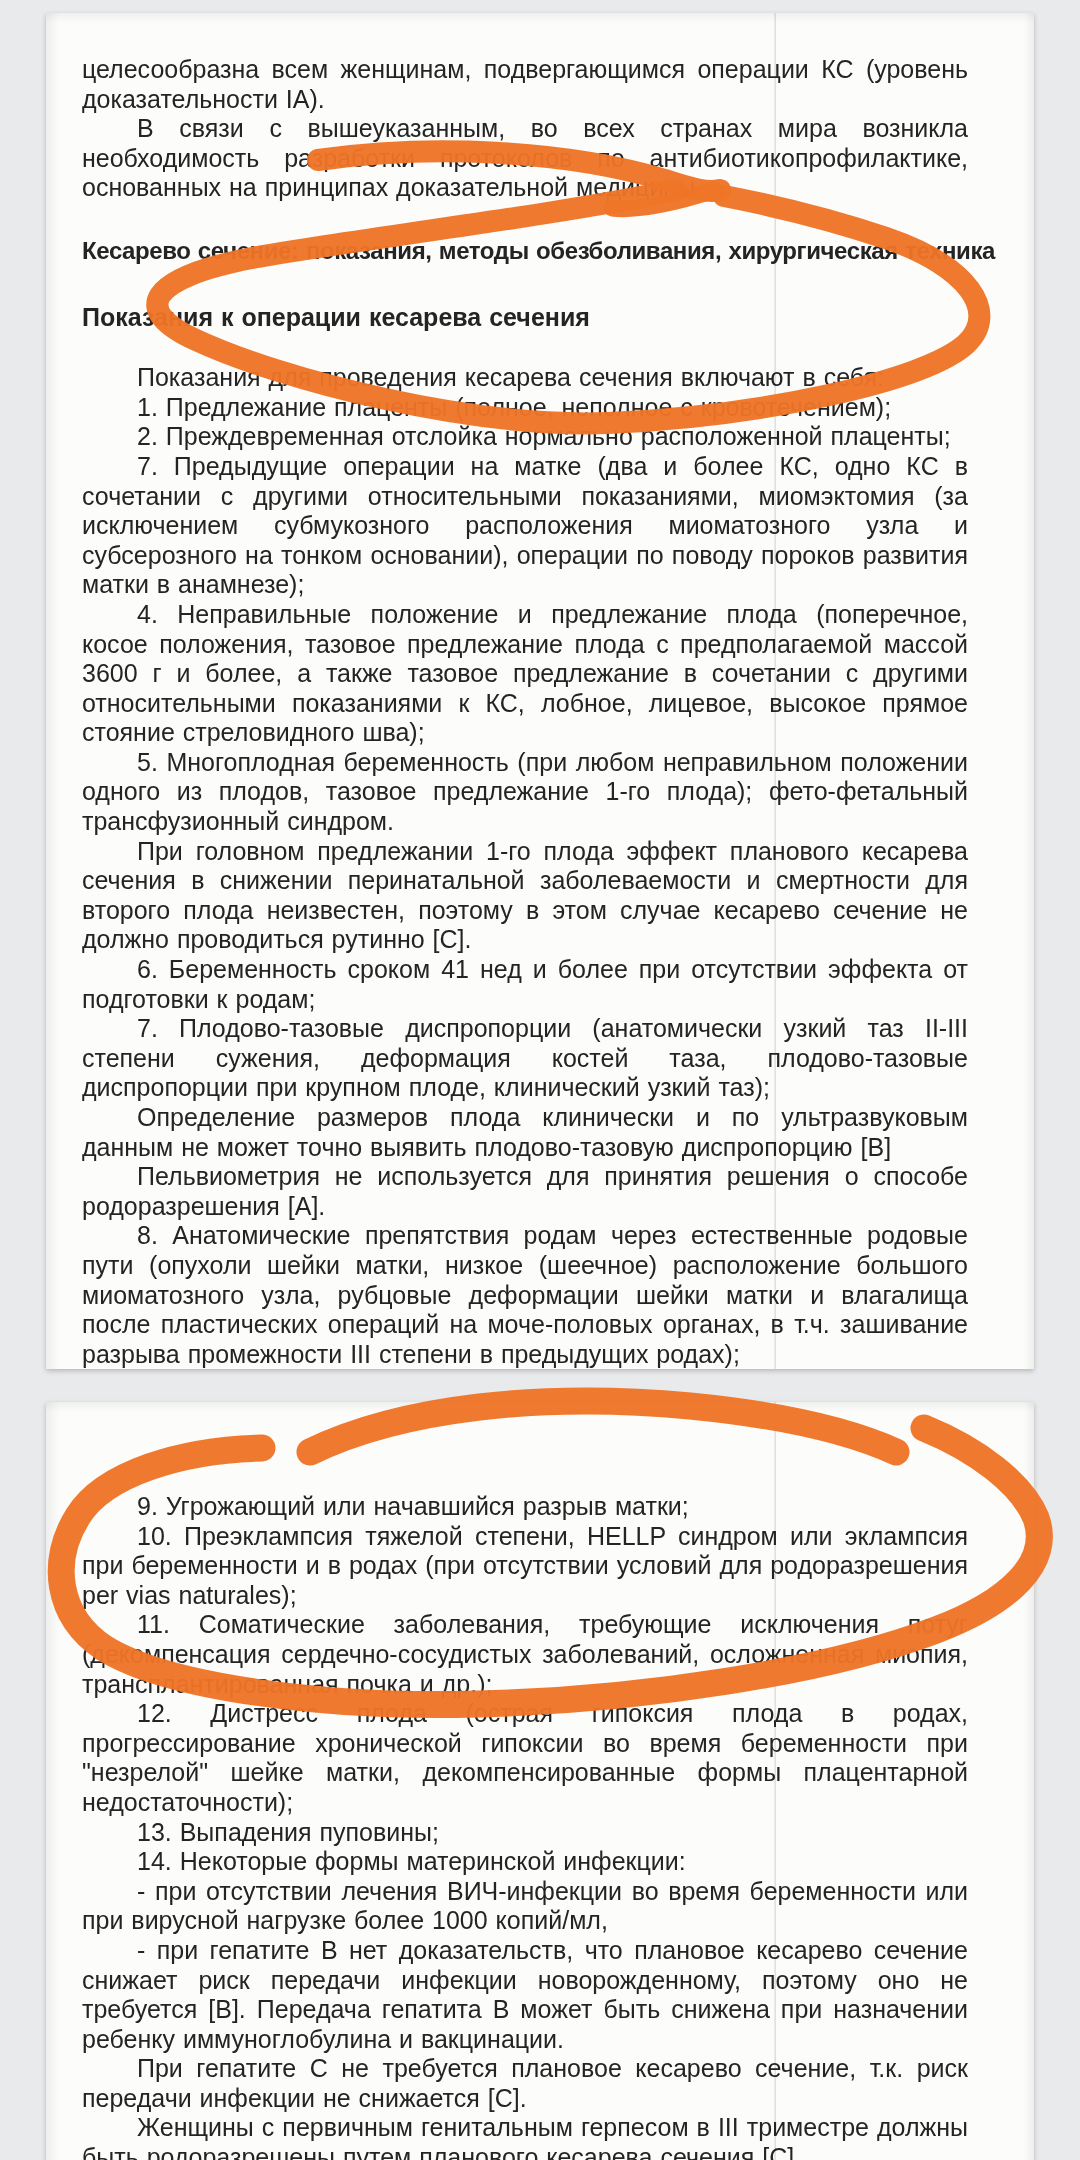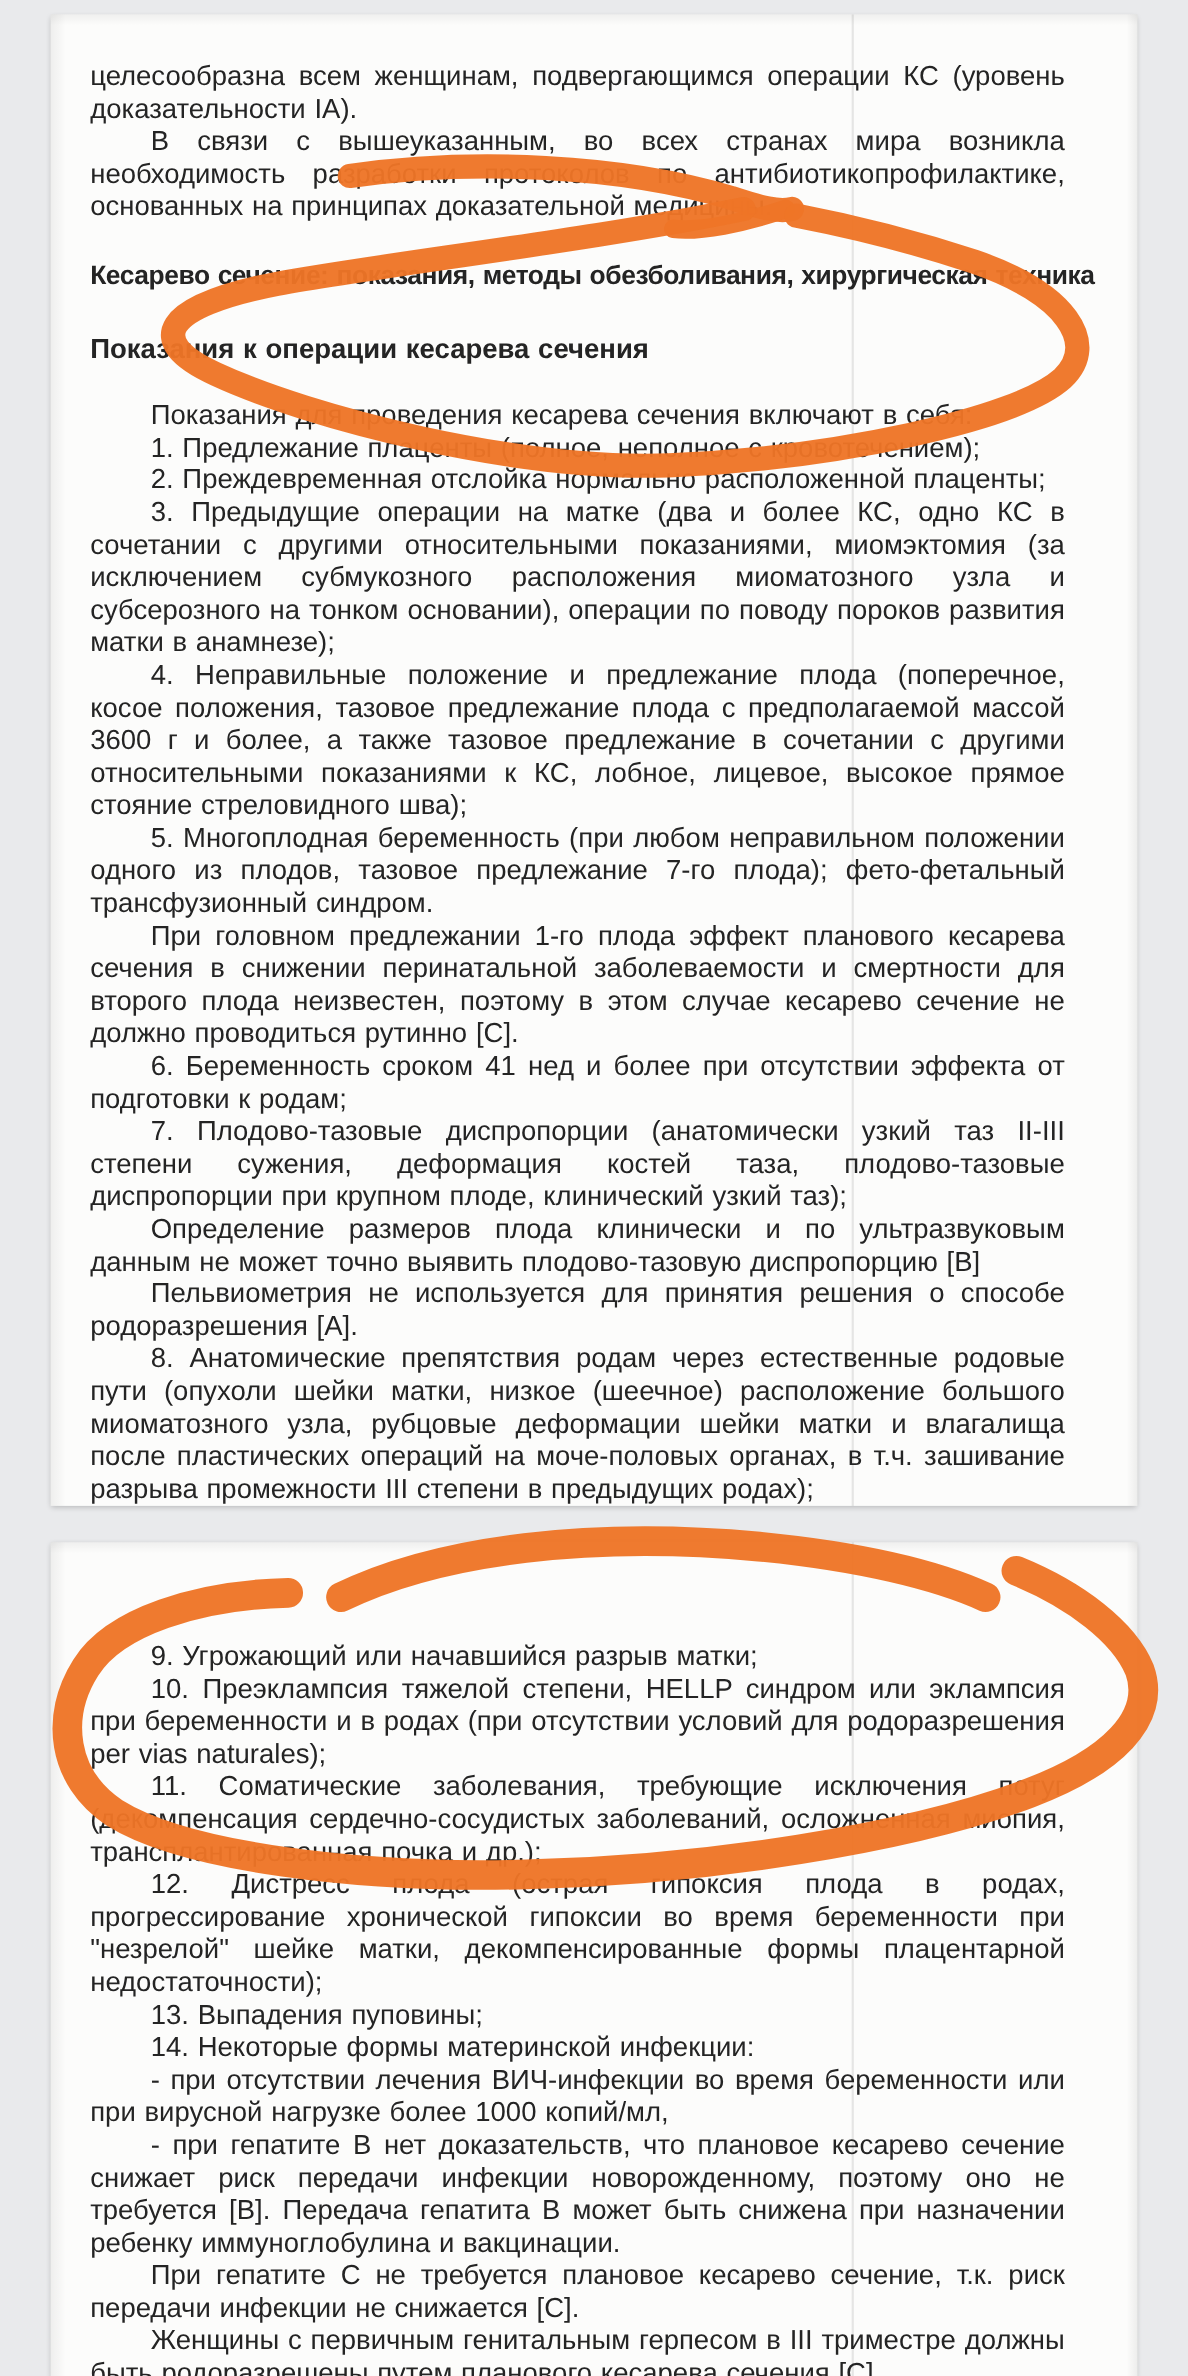--- a/index.html
+++ b/index.html
@@ -94,23 +94,23 @@
   <div class="page page1">
     <div class="fold"></div>
     <div class="content">
         <div class="para s-body-noindent">целесообразна всем женщинам, подвергающимся операции КС (уровень доказательности IА).</div>
         <div class="para s-body">В связи с вышеуказанным, во всех странах мира возникла необходимость разработки протоколов по антибиотикопрофилактике, основанных на принципах доказательной медицины.</div>
         <div class="para s-heading">Кесарево сечение: показания, методы обезболивания, хирургическая техника</div>
         <div class="para s-heading-center">Показания к операции кесарева сечения</div>
         <div class="para s-body-gap">Показания для проведения кесарева сечения включают в себя:</div>
         <div class="para s-body">1. Предлежание плаценты (полное, неполное с кровотечением);</div>
         <div class="para s-body">2. Преждевременная отслойка нормально расположенной плаценты;</div>
-        <div class="para s-body">3. Предыдущие операции на матке (два и более КС, одно КС в сочетании с другими относительными показаниями, миомэктомия (за исключением субмукозного расположения миоматозного узла и субсерозного на тонком основании), операции по поводу пороков развития матки в анамнезе);</div>
+        <div class="para s-body">7. Предыдущие операции на матке (два и более КС, одно КС в сочетании с другими относительными показаниями, миомэктомия (за исключением субмукозного расположения миоматозного узла и субсерозного на тонком основании), операции по поводу пороков развития матки в анамнезе);</div>
         <div class="para s-body">4. Неправильные положение и предлежание плода (поперечное, косое положения, тазовое предлежание плода с предполагаемой массой 3600 г и более, а также тазовое предлежание в сочетании с другими относительными показаниями к КС, лобное, лицевое, высокое прямое стояние стреловидного шва);</div>
-        <div class="para s-body">5. Многоплодная беременность (при любом неправильном положении одного из плодов, тазовое предлежание 7-го плода); фето-фетальный трансфузионный синдром.</div>
+        <div class="para s-body">5. Многоплодная беременность (при любом неправильном положении одного из плодов, тазовое предлежание 1-го плода); фето-фетальный трансфузионный синдром.</div>
         <div class="para s-body">При головном предлежании 1-го плода эффект планового кесарева сечения в снижении перинатальной заболеваемости и смертности для второго плода неизвестен, поэтому в этом случае кесарево сечение не должно проводиться рутинно [С].</div>
         <div class="para s-body">6. Беременность сроком 41 нед и более при отсутствии эффекта от подготовки к родам;</div>
         <div class="para s-body">7. Плодово-тазовые диспропорции (анатомически узкий таз II-III степени сужения, деформация костей таза, плодово-тазовые диспропорции при крупном плоде, клинический узкий таз);</div>
         <div class="para s-body">Определение размеров плода клинически и по ультразвуковым данным не может точно выявить плодово-тазовую диспропорцию [В]</div>
         <div class="para s-body">Пельвиометрия не используется для принятия решения о способе родоразрешения [А].</div>
         <div class="para s-body">8. Анатомические препятствия родам через естественные родовые пути (опухоли шейки матки, низкое (шеечное) расположение большого миоматозного узла, рубцовые деформации шейки матки и влагалища после пластических операций на моче-половых органах, в т.ч. зашивание разрыва промежности III степени в предыдущих родах);</div>
       </div>
   </div>
 
   <div class="page page2">

